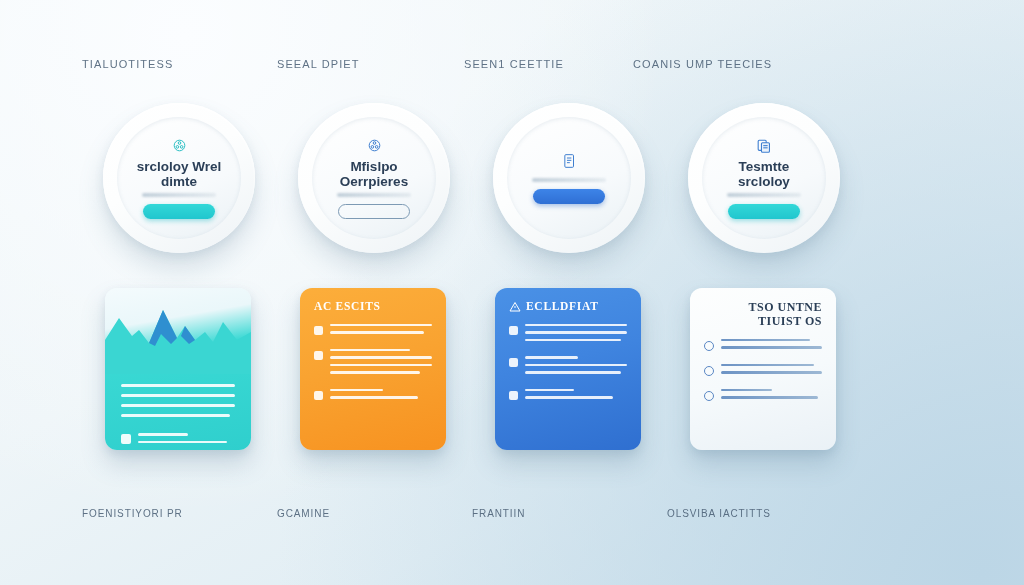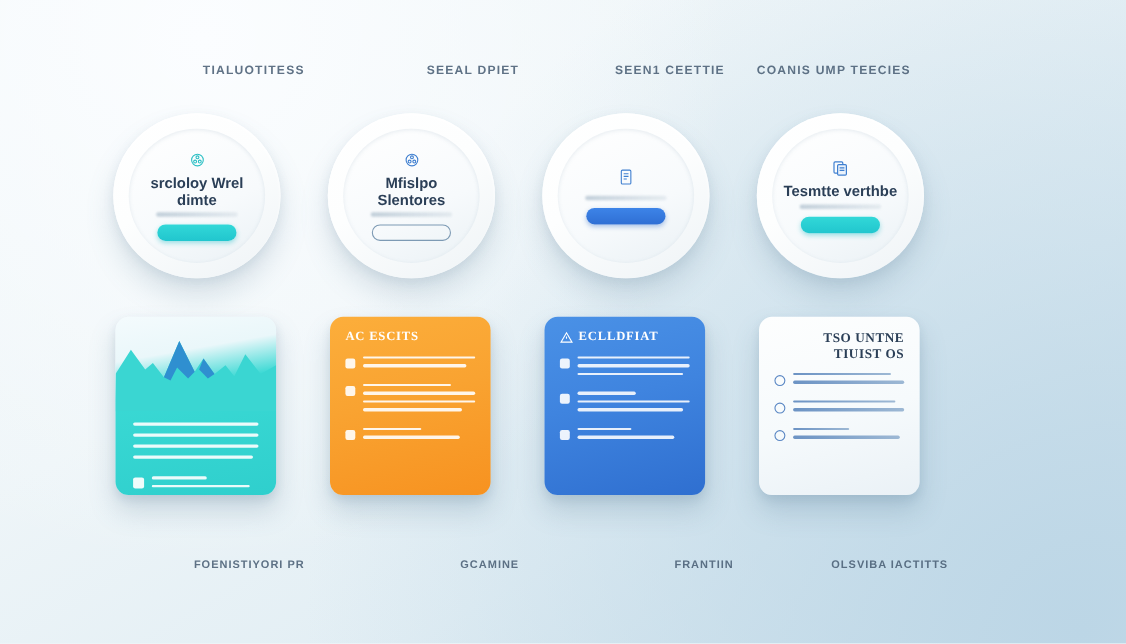--- a/index.html
+++ b/index.html
@@ -23,23 +23,23 @@
       radial-gradient(circle at 18% 6%, #fbfdff 0%, rgba(251,253,255,0) 48%),
       radial-gradient(circle at 96% 98%, #bcd6e6 0%, rgba(188,214,230,0) 62%),
       linear-gradient(150deg, #f4f9fb 0%, #eef5f8 38%, #e2eef4 68%, #cfe2ec 100%);
     overflow: hidden;
   }
 
   
   .caption {
     position: absolute;
     width: 195px;
-    text-align: right;
+    text-align: left;
     font-size: 11px;
-    font-weight: bold;
+    font-weight: normal;
     letter-spacing: 1.1px;
     color: #4b6076;
     text-transform: uppercase;
     filter: blur(0.45px);
     opacity: .88;
     white-space: nowrap;
     overflow: hidden;
   }
   .caption.top { top: 58px; }
   .caption.bottom { top: 508px; font-size: 10px; letter-spacing: .9px; }
@@ -268,21 +268,21 @@
   <div class="circle-card" style="left:298px">
     <div class="circle-inner">
       <div class="c-icon">
         <svg width="15" height="15" viewBox="0 0 24 24" fill="none" stroke="#3f7fd0" stroke-width="1.6">
           <circle cx="12" cy="12" r="8.5"></circle>
           <circle cx="12" cy="8" r="2.1"></circle>
           <circle cx="8.6" cy="14.2" r="2.1"></circle>
           <circle cx="15.4" cy="14.2" r="2.1"></circle>
         </svg>
       </div>
-      <div class="c-title">Mfislpo Slentores</div>
+      <div class="c-title">Mfislpo Oerrpieres</div>
       <div class="c-sub"></div>
       <div class="c-btn outline"></div>
     </div>
   </div>
 
   <div class="circle-card" style="left:493px">
     <div class="circle-inner">
       <div class="c-icon">
         <svg width="15" height="16" viewBox="0 0 20 24" fill="none" stroke="#3f7fd0" stroke-width="1.5">
           <rect x="3" y="2.5" width="13" height="19" rx="1.6"></rect>
@@ -299,21 +299,21 @@
   <div class="circle-card" style="left:688px">
     <div class="circle-inner">
       <div class="c-icon">
         <svg width="16" height="16" viewBox="0 0 22 22" fill="none" stroke="#3f7fd0" stroke-width="1.5">
           <rect x="3" y="3" width="11" height="14" rx="1.4"></rect>
           <rect x="7.5" y="6.5" width="11" height="13" rx="1.4" fill="#eaf2fb"></rect>
           <line x1="10" y1="10.5" x2="16" y2="10.5"></line>
           <line x1="10" y1="13.5" x2="16" y2="13.5"></line>
         </svg>
       </div>
-      <div class="c-title">Tesmtte verthbe</div>
+      <div class="c-title">Tesmtte srcloloy</div>
       <div class="c-sub"></div>
       <div class="c-btn teal"></div>
     </div>
   </div>
 
   <div class="rect-card teal" style="left:105px">
     <svg class="mountains" viewBox="0 0 146 86" preserveAspectRatio="none">
       <path d="M0,52 L14,30 L27,48 L34,42 L44,55 L58,22 L72,50 L80,38 L90,52 L100,44 L108,54 L118,34 L132,52 L146,44 L146,86 L0,86 Z" fill="#3ad6d2"></path>
       <path d="M44,55 L58,22 L72,50 L66,56 L56,46 L50,58 Z" fill="#2f8fd0"></path>
       <path d="M80,38 L90,52 L84,56 L76,48 Z" fill="#2f8fd0"></path>

